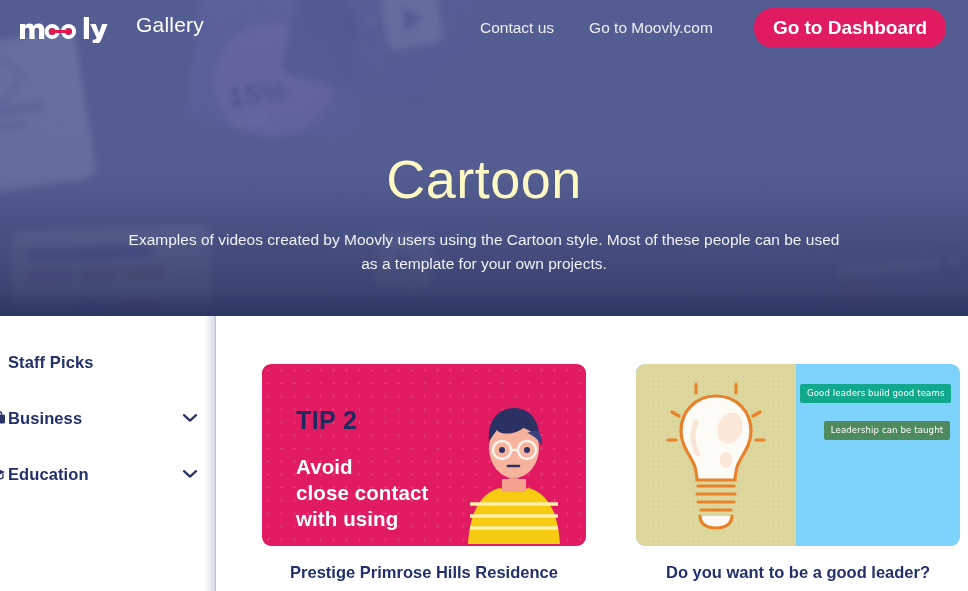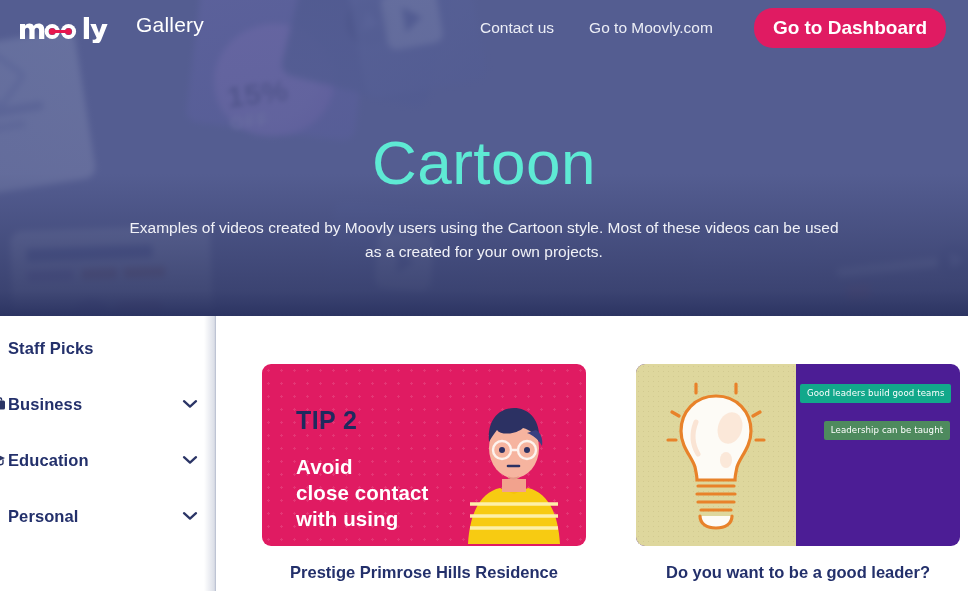--- a/index.html
+++ b/index.html
@@ -135,37 +135,37 @@
   }
   .btn-dash {
     background: #e01b62; color: #ffffff;
     font-size: 19px; font-weight: 600;
     padding: 9px 19px; border-radius: 19px;
     border: none; white-space: nowrap; cursor: pointer;
     margin-left: 6px;
   }
 
   .hero-title {
-    text-align: center; color: #5eead4;
-    font-size: 62px; font-weight: 400; letter-spacing: .5px;
-    line-height: 1; margin-top: 76px;
+    text-align: center; color: #fef9c3;
+    font-size: 54px; font-weight: 400; letter-spacing: .5px;
+    line-height: 1; margin-top: 96px;
   }
   .hero-sub {
     margin: 22px auto 0; width: 724px;
     text-align: center; color: #f0f1f7;
     font-size: 15.5px; line-height: 1.55;
   }
 
   
   .below { position: relative; display: flex; height: 275px; background:#fff; }
 
   .sidebar {
     width: 216px; flex: 0 0 216px;
     position: relative;
-    padding-top: 4px;
+    padding-top: 18px;
     background: #ffffff;
   }
   .sidebar:after {
     content:""; position:absolute; right:0; top:0; bottom:0; width:12px;
     background: linear-gradient(90deg, rgba(210,214,226,0) 0%, rgba(190,196,212,.55) 85%, rgba(170,178,198,.9) 100%);
   }
   .side-item {
     position: relative;
     display: flex; align-items: center;
     height: 56px;
@@ -209,21 +209,21 @@
     position: absolute; left: 34px; top: 42px;
     color: #1f2a5e; font-size: 25px; font-weight: 800; letter-spacing: .4px;
   }
   .c1 .line {
     position: absolute; left: 34px; top: 90px;
     color: #ffffff; font-size: 20.5px; font-weight: 800;
     line-height: 1.26; letter-spacing: .1px;
   }
 
   
-  .c2 { background: #4c1d95; display: flex; }
+  .c2 { background: #7dd3fc; display: flex; }
   .c2 .panel-l {
     width: 160px; height: 100%;
     background: #ded79d; position: relative;
   }
   .c2 .grain {
     position:absolute; inset:0; opacity:.3;
     background-image: radial-gradient(rgba(140,130,70,.5) .8px, transparent 1px);
     background-size: 5px 5px;
   }
   .c2 .panel-r { flex:1; position: relative; padding-top: 20px; }
@@ -316,21 +316,21 @@
 
       <div class="nav">
         <a href="#">Contact us</a>
         <a href="#">Go to Moovly.com</a>
         <button class="btn-dash">Go to Dashboard</button>
       </div>
     </div>
 
     <div class="hero-content">
       <h1 class="hero-title">Cartoon</h1>
-      <p class="hero-sub">Examples of videos created by Moovly users using the Cartoon style. Most of these videos can be used as a created for your own projects.</p>
+      <p class="hero-sub">Examples of videos created by Moovly users using the Cartoon style. Most of these people can be used as a template for your own projects.</p>
     </div>
   </div>
 
   <div class="below">
 
     <nav class="sidebar">
 
       <div class="side-item">
         <span class="side-label plain">Staff Picks</span>
       </div>
@@ -358,28 +358,20 @@
             </svg>
         </span>
         <span class="side-label">Education</span>
         <span class="chev">
           <svg width="16" height="10" viewBox="0 0 16 10">
               <path d="M2 2.2 8 7.6l6-5.4" stroke="currentColor" stroke-width="2.3" fill="none" stroke-linecap="round" stroke-linejoin="round"></path>
             </svg>
         </span>
       </div>
 
-      <div class="side-item">
-        <span class="side-label">Personal</span>
-        <span class="chev">
-          <svg width="16" height="10" viewBox="0 0 16 10">
-              <path d="M2 2.2 8 7.6l6-5.4" stroke="currentColor" stroke-width="2.3" fill="none" stroke-linecap="round" stroke-linejoin="round"></path>
-            </svg>
-        </span>
-      </div>
     </nav>
 
     <section class="content">
       <div class="cards">
 
         <article class="card">
           <div class="thumb-box c1">
             <div class="dots"></div>
             <div class="tip">TIP 2</div>
             <div class="line">

